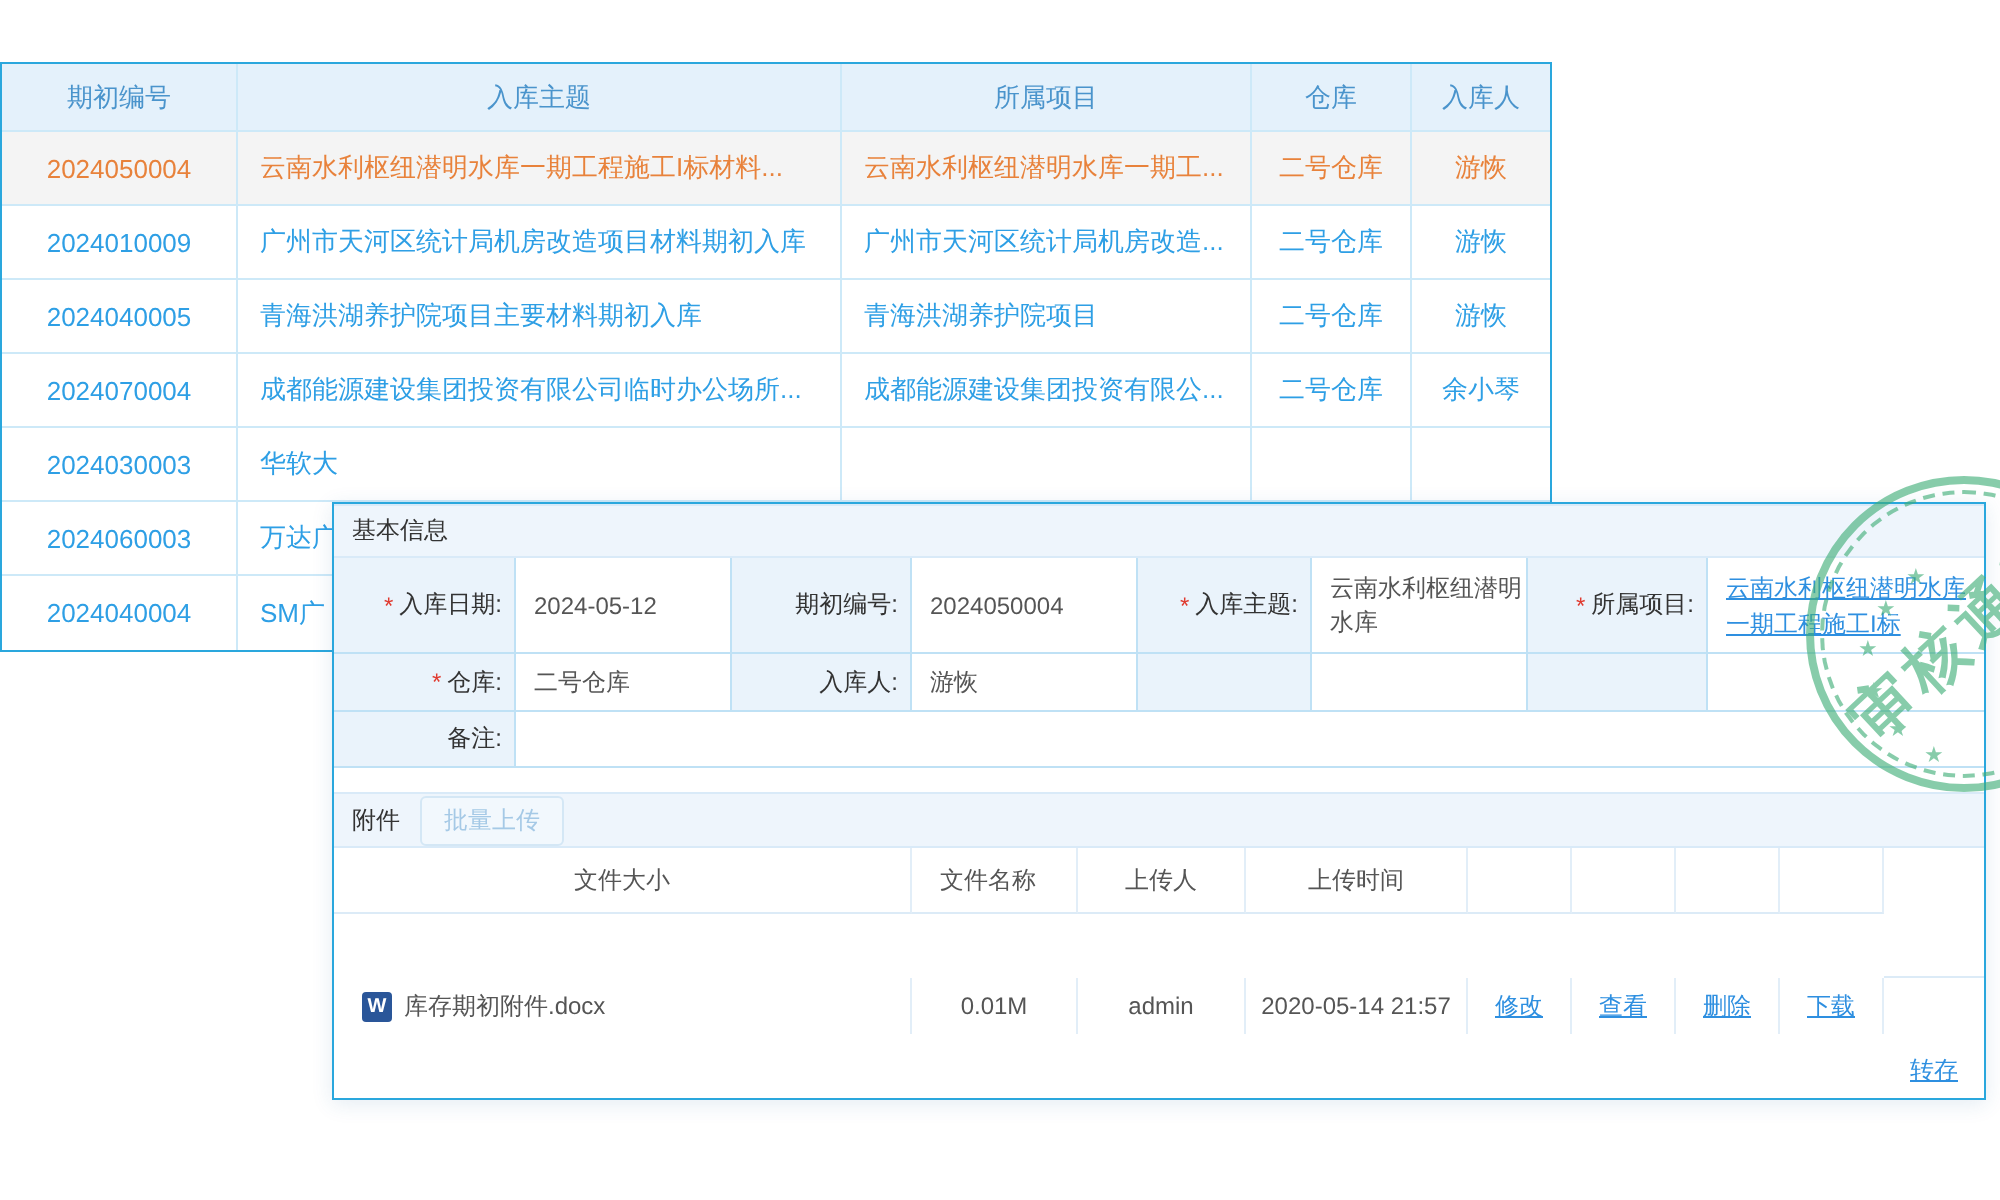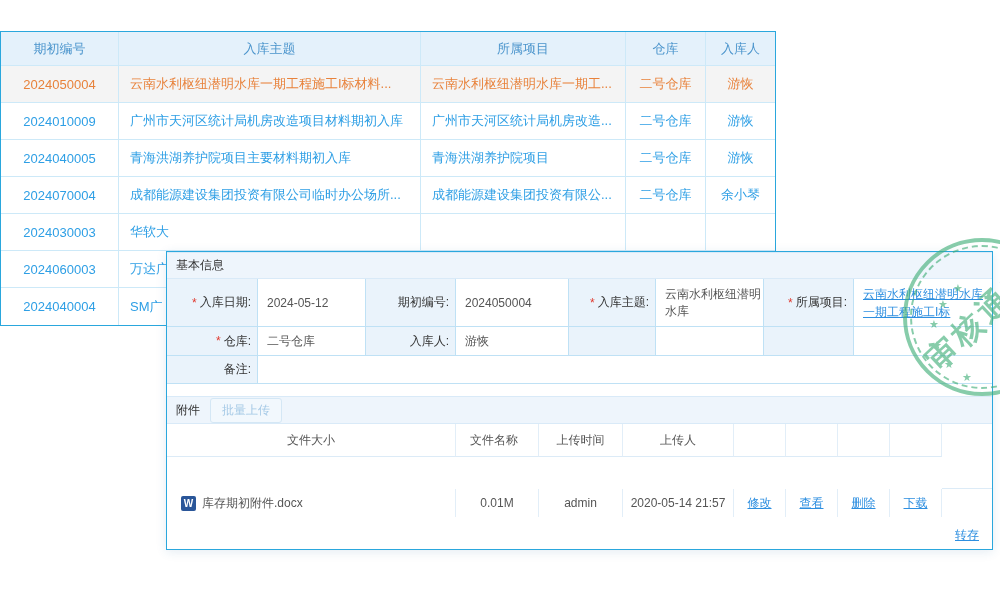--- a/index.html
+++ b/index.html
@@ -187,22 +187,22 @@
   <div class="gap"></div>
 
   <div class="section-bar attach-bar">
     <span>附件</span>
     <button class="btn-batch">批量上传</button>
   </div>
 
   <div class="file-grid">
     <div class="fh">文件大小</div>
     <div class="fh name">文件名称</div>
+    <div class="fh">上传人</div>
     <div class="fh">上传时间</div>
-    <div class="fh">上传人</div>
     <div class="fh"></div>
     <div class="fh"></div>
     <div class="fh"></div>
     <div class="fh"></div>
     <div class="fh"></div>
 
     <div class="fc name">
       <span class="word-icon">W</span>
       <span>库存期初附件.docx</span>
     </div>

